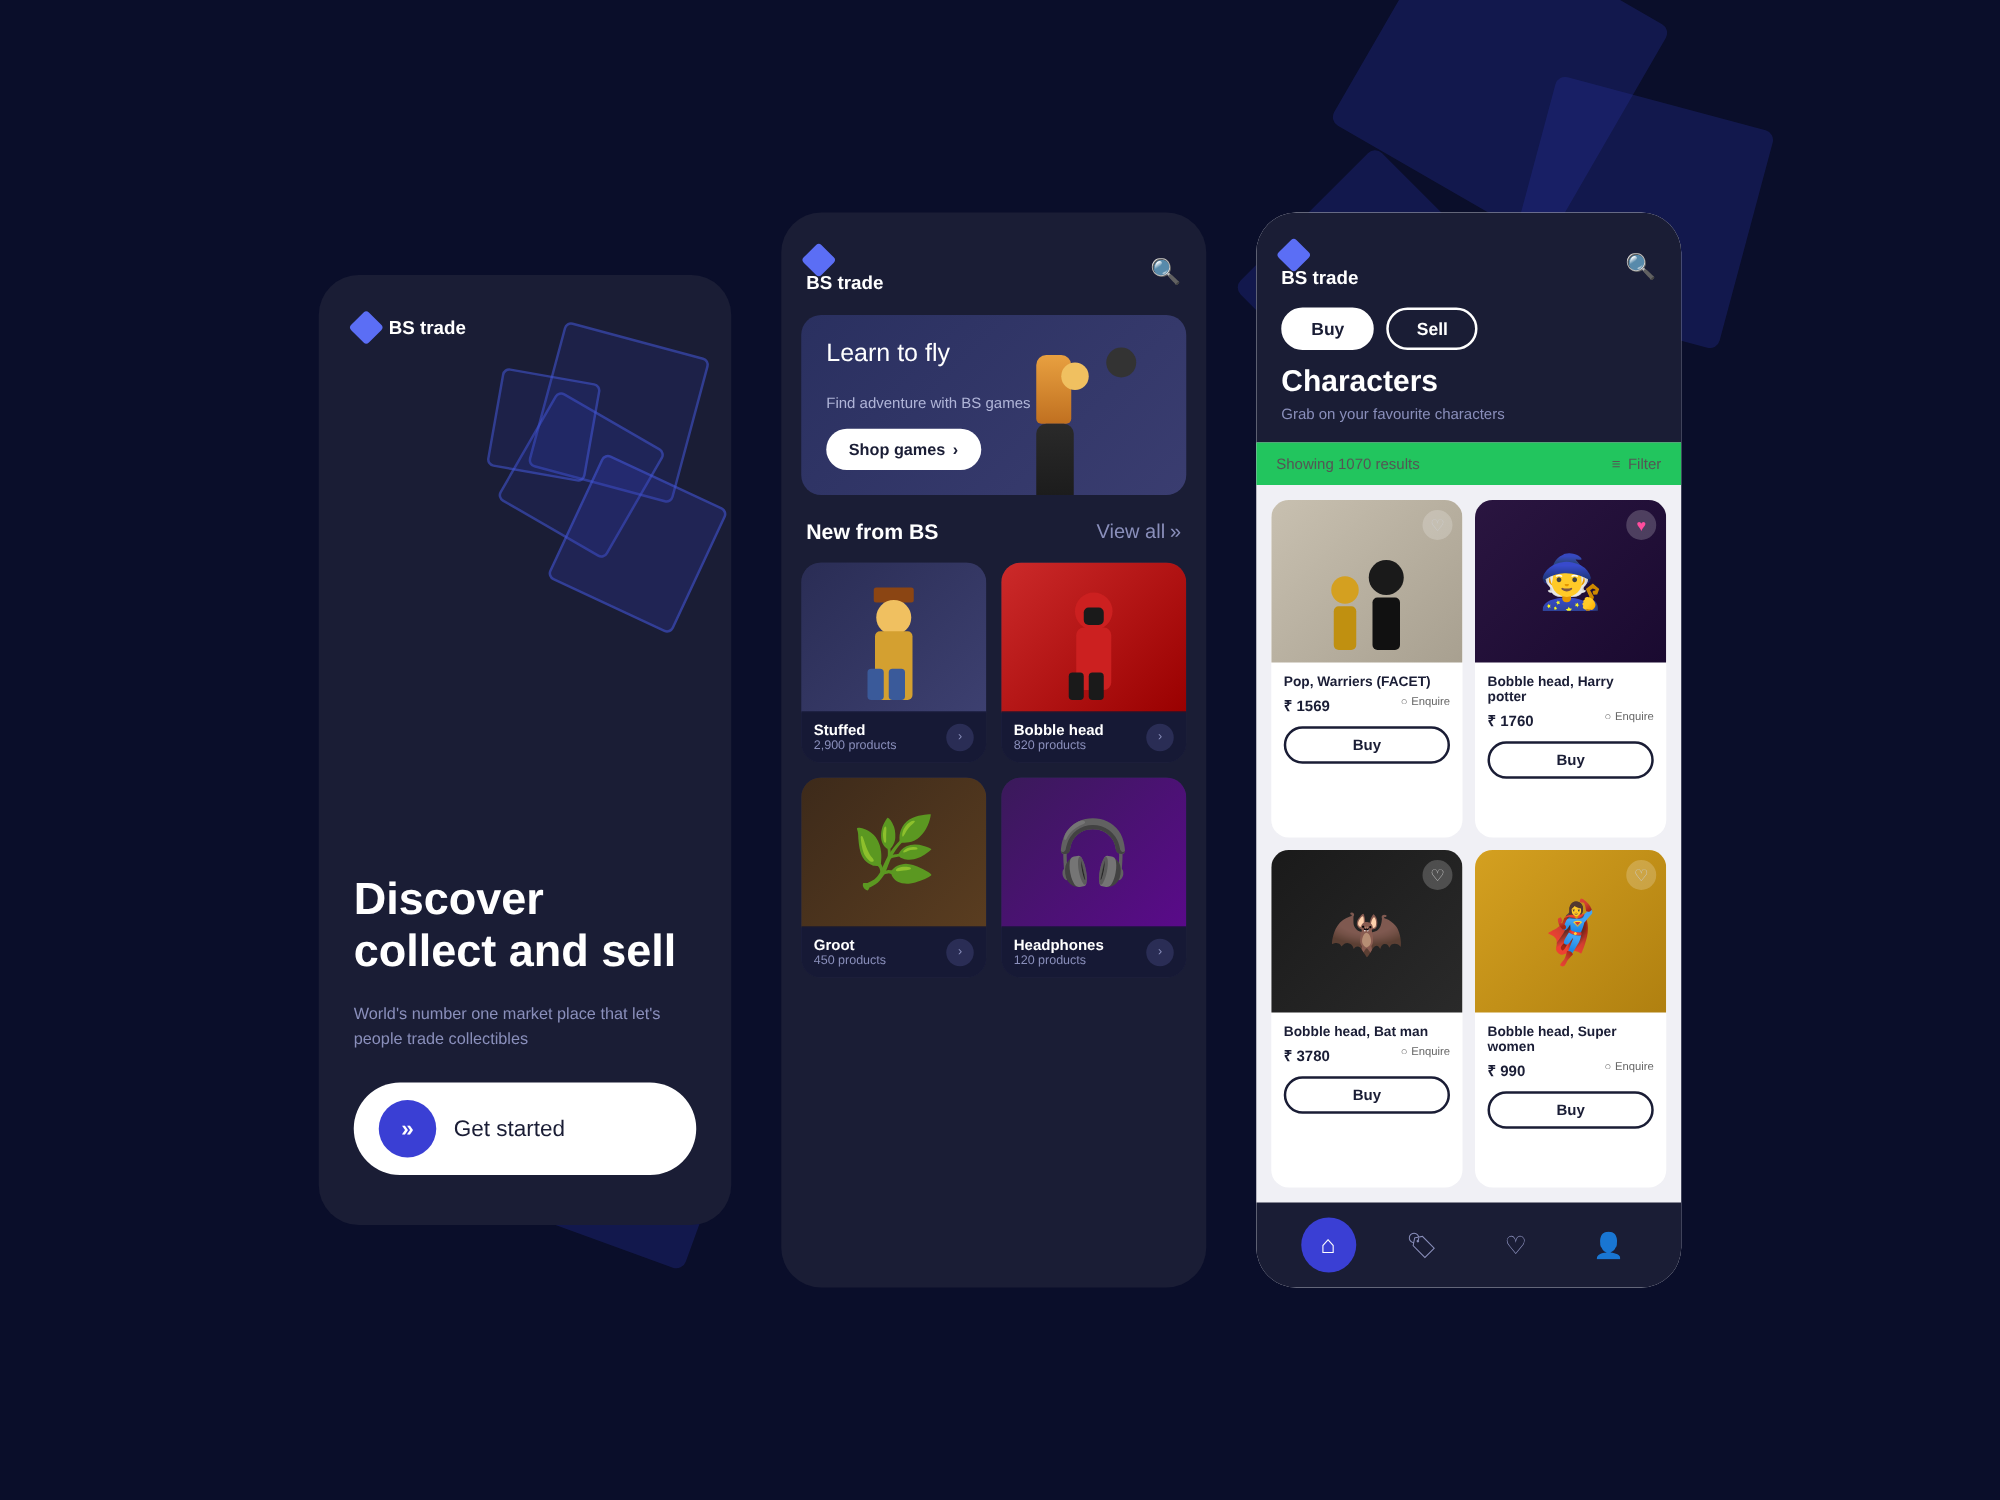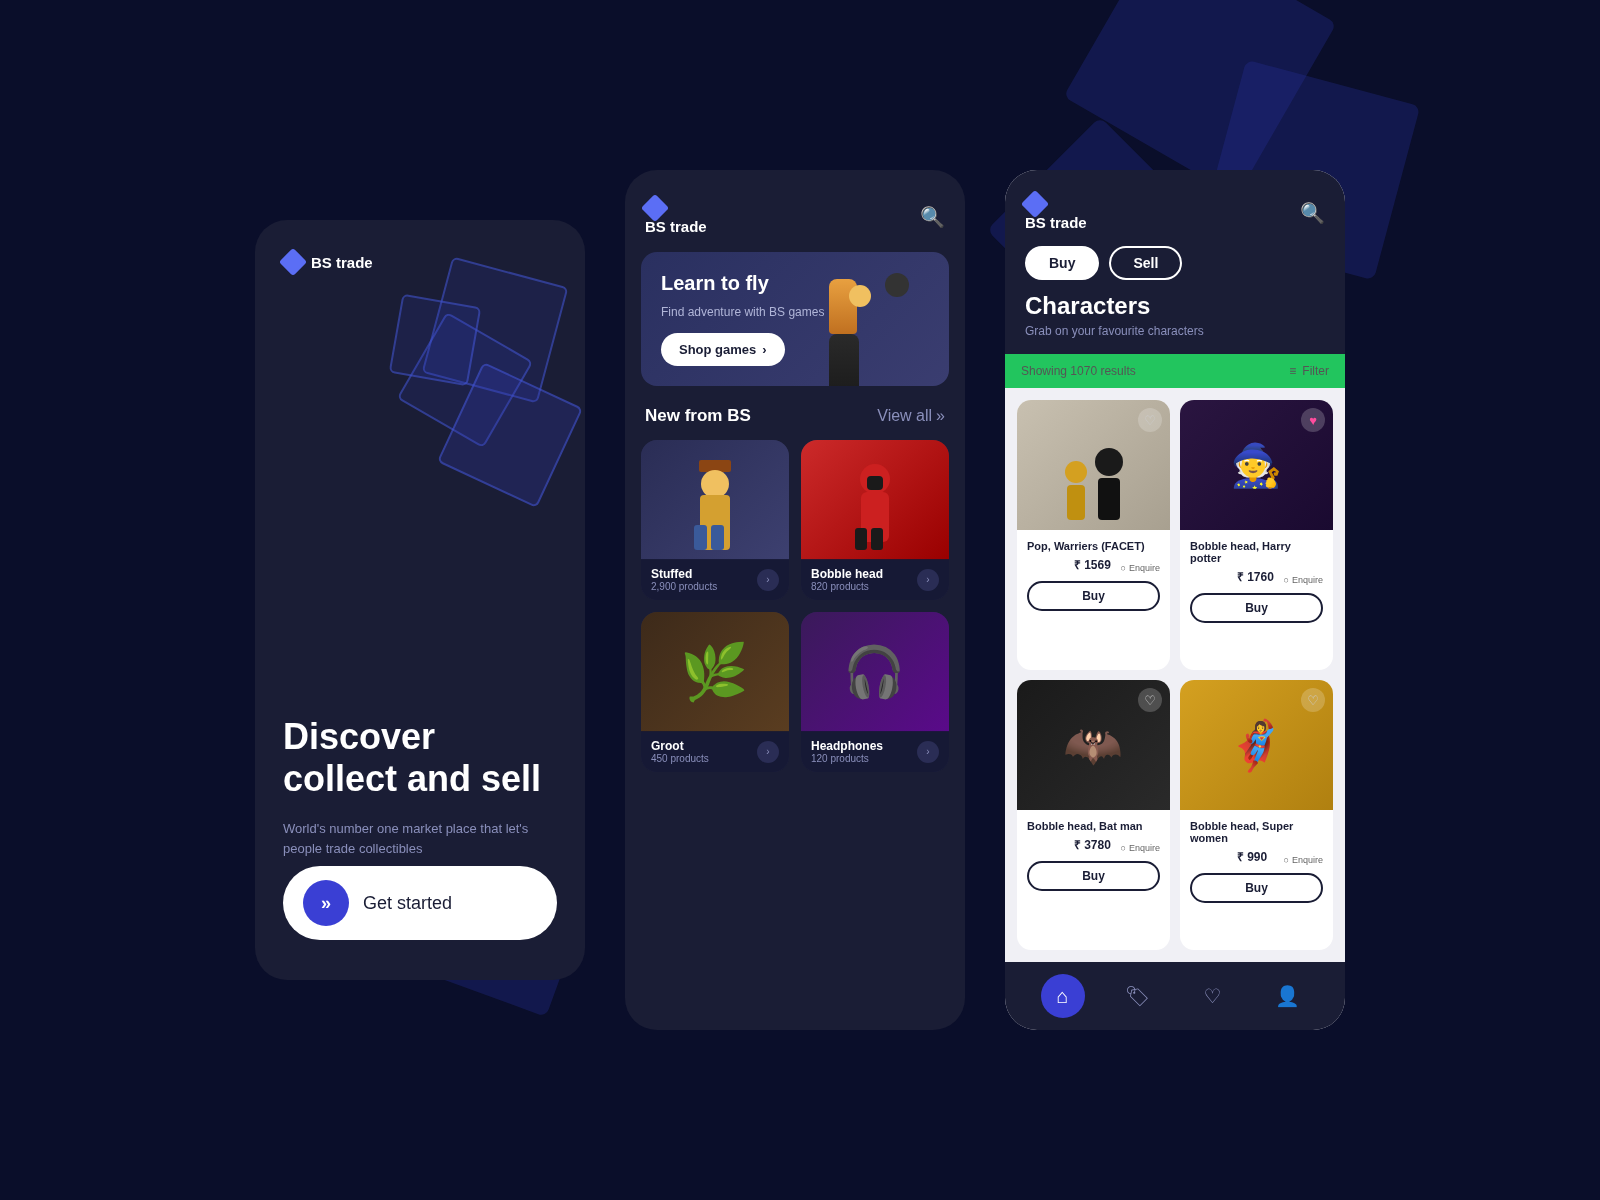--- a/index.html
+++ b/index.html
@@ -83,21 +83,21 @@
       border-radius: 6px;
       background: rgba(50, 60, 180, 0.15);
     }
     .discover-shape-1 { width: 120px; height: 120px; top: 20px; right: 20px; transform: rotate(15deg); }
     .discover-shape-2 { width: 100px; height: 100px; top: 80px; right: 60px; transform: rotate(30deg); }
     .discover-shape-3 { width: 80px; height: 80px; top: 50px; right: 100px; transform: rotate(10deg); }
     .discover-shape-4 { width: 110px; height: 110px; top: 130px; right: 10px; transform: rotate(25deg); background: rgba(50, 60, 180, 0.25); }
 
     .discover-content {
       position: absolute;
-      bottom: 122px;
+      bottom: 140px;
       left: 28px;
       right: 28px;
     }
     .discover-title {
       color: #fff;
       font-size: 36px;
       font-weight: 800;
       line-height: 1.15;
       margin-bottom: 20px;
     }
@@ -174,22 +174,22 @@
       align-items: center;
       justify-content: space-between;
       min-height: 130px;
       position: relative;
       overflow: hidden;
     }
     .banner-text-area { flex: 1; }
     .banner-title {
       color: #fff;
       font-size: 20px;
-      font-weight: 700;
-      margin-bottom: 10px;
+      font-weight: 400;
+      margin-bottom: 20px;
     }
     .banner-subtitle {
       color: #b0b5d8;
       font-size: 12px;
       margin-bottom: 14px;
     }
     .shop-games-btn {
       background: #fff;
       color: #1a1d35;
       border: none;
@@ -415,24 +415,23 @@
       padding: 10px 10px 8px;
     }
     .product-name {
       color: #1a1d35;
       font-size: 11px;
       font-weight: 600;
       margin-bottom: 4px;
     }
     .product-price-row {
       display: flex;
-      align-items: flex-end;
+      align-items: flex-start;
       justify-content: space-between;
       margin-bottom: 8px;
-      margin-left: 47px;
     }
     .product-price {
       color: #1a1d35;
       font-size: 12px;
       font-weight: 700;
     }
     .enquire-btn-small {
       display: flex;
       align-items: center;
       gap: 3px;

